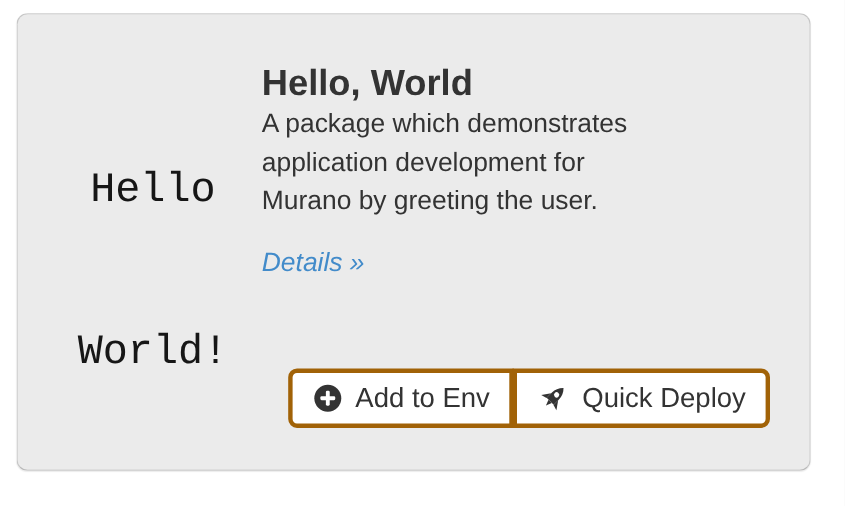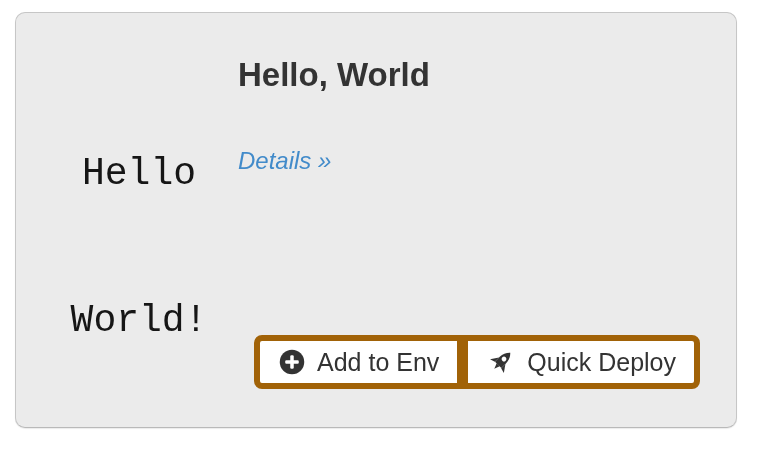--- a/index.html
+++ b/index.html
@@ -35,21 +35,21 @@
     white-space: pre;
   }
 
   .content {
     position: absolute;
     left: 222px; top: 42px;
     width: 364px;
   }
 
   .title {
-    margin: 0 0 27px 0;
+    margin: 0 0 0 0;
     font-size: 33px;
     font-weight: 700;
     line-height: 1.2;
     color: #333333;
   }
 
   .desc {
     margin: 0;
     font-size: 24px;
     line-height: 35px;
@@ -74,21 +74,21 @@
   }
 
   .btn {
     display: flex;
     align-items: center;
     justify-content: center;
     gap: 11px;
     height: 54px;
     padding: 0 18px;
     background: #ffffff;
-    border: 6px solid #a16207;
+    border: 4px solid #a16207;
     color: #333333;
     font-family: "Liberation Sans", sans-serif;
     font-size: 25px;
     line-height: 1;
     cursor: pointer;
     white-space: nowrap;
   }
   .btn-add {
     min-width: 187px;
     border-radius: 8px 0 0 8px;
@@ -106,20 +106,21 @@
 
 <div class="app-card">
 
   <div class="logo">
     <div>Hello</div>
     <div>World!</div>
   </div>
 
   <div class="content">
     <h4 class="title">Hello, World</h4>
+    <p class="desc">A package which demonstrates application development for Murano by greeting the user.</p>
     <a class="details-link">Details »</a>
   </div>
 
   <div class="btn-group">
 
     <button class="btn btn-add">
       <span class="icon">
         <svg width="28" height="28" viewBox="0 0 24 24">
           <circle cx="12" cy="12" r="10.5" fill="#333333"></circle>
           <rect x="10.5" y="6.2" width="3" height="11.6" rx="1" fill="#ffffff"></rect>

